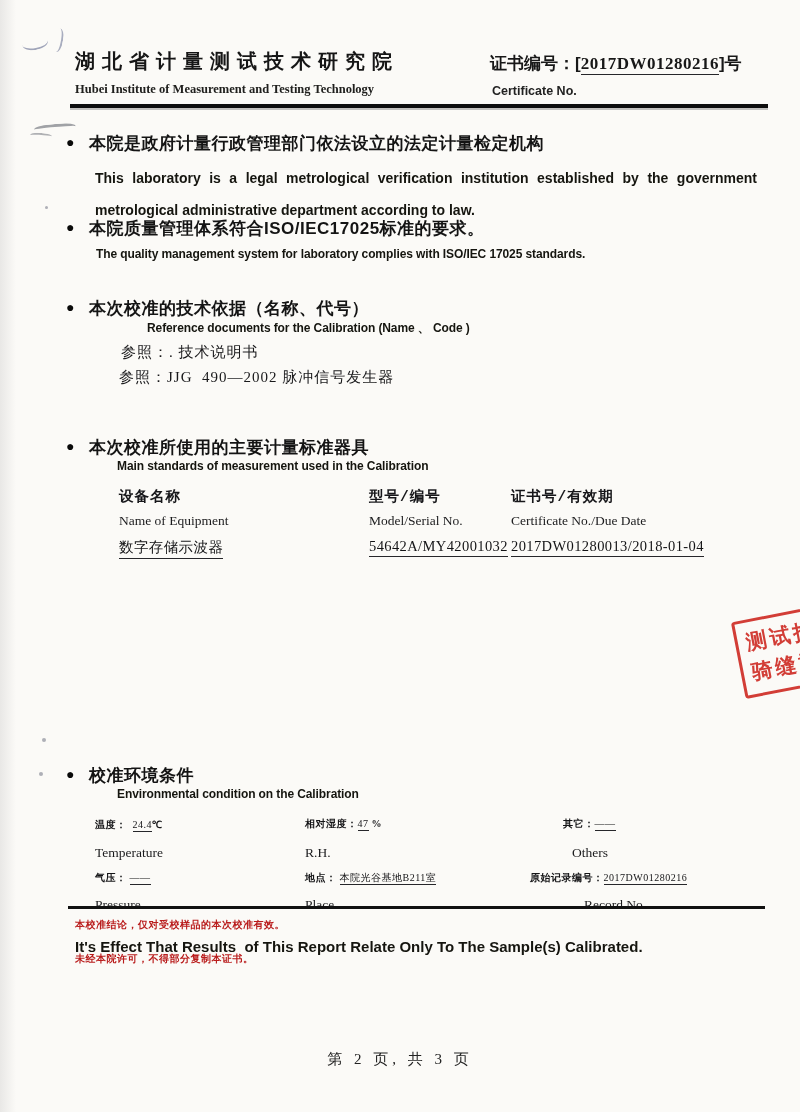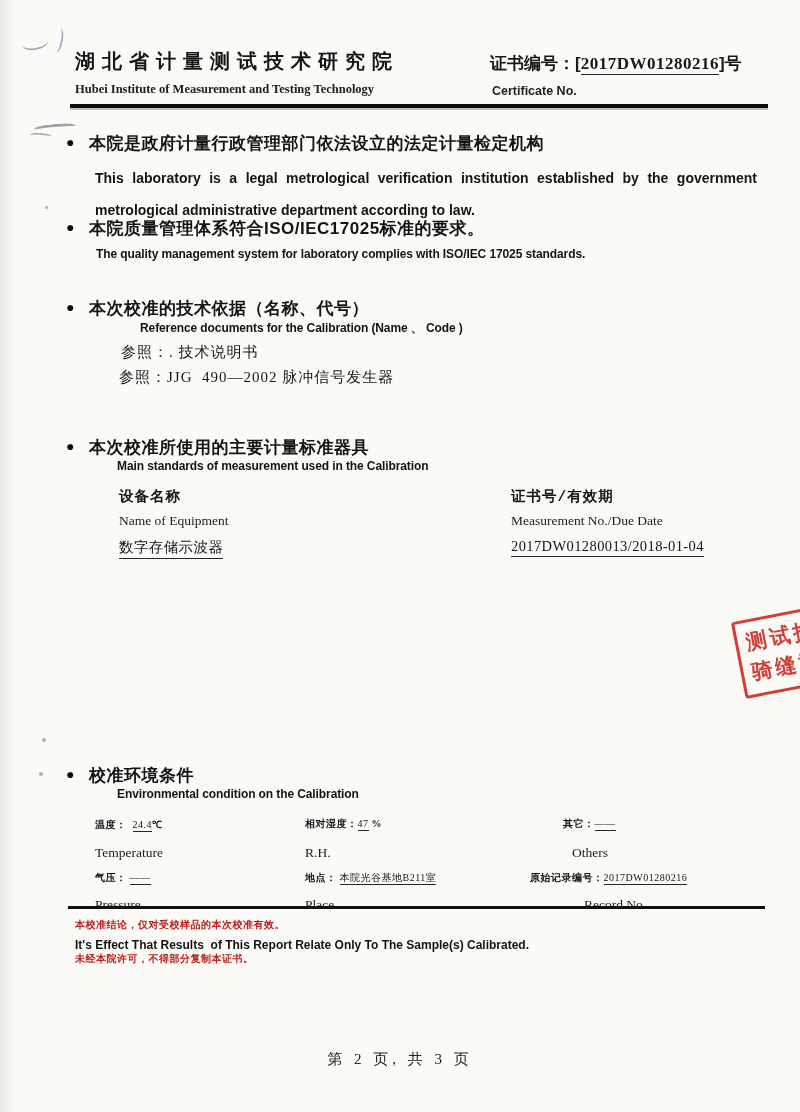--- a/index.html
+++ b/index.html
@@ -101,21 +101,21 @@
   .env-en{
     font-family:"Liberation Serif", serif;
     font-size:13.5px;color:#1b1b1d;white-space:nowrap;
   }
   
   .note-cn{
     font-family:"Liberation Serif", serif;
     font-size:10px;font-weight:bold;color:#b91c1c;letter-spacing:.5px;white-space:pre-wrap;
   }
   .note-en{
-    font-size:12px;font-weight:bold;color:#15150f;white-space:pre-wrap;
+    font-size:15px;font-weight:bold;color:#15150f;white-space:pre-wrap;
   }
   .page-num{
     left:0;top:1050px;width:100%;text-align:center;
     font-family:"Liberation Serif", serif;
     font-size:15px;color:#222;letter-spacing:4px;white-space:pre-wrap;
   }
   
   .stamp{
     left:737px;top:608px;
     width:126px;
@@ -166,37 +166,42 @@
   <div class="abs para-en" style="left:95px;top:162px;">This laboratory is a legal metrological verification institution established by the government metrological administrative department according to law.</div>
 
   <div class="abs sec-head" style="left:66px;top:217px;">
     <span class="bullet">●</span><span>本院质量管理体系符合ISO/IEC17025标准的要求。</span>
   </div>
   <div class="abs sub-en" style="left:96px;top:247px;">The quality management system for laboratory complies with ISO/IEC 17025 standards.</div>
 
   <div class="abs sec-head" style="left:66px;top:297px;">
     <span class="bullet">●</span><span>本次校准的技术依据（名称、代号）</span>
   </div>
-  <div class="abs sub-en" style="left:108px;top:320px;padding-left:32px;">Reference documents for the Calibration (Name 、 Code )</div>
+  <div class="abs sub-en" style="left:115px;top:320px;padding-left:32px;">Reference documents for the Calibration (Name 、 Code )</div>
   <div class="abs cn-body" style="left:121px;top:343px;">参照：. 技术说明书</div>
   <div class="abs cn-body" style="left:119px;top:368px;">参照：JJG  490—2002 脉冲信号发生器</div>
 
   <div class="abs sec-head" style="left:66px;top:436px;">
     <span class="bullet">●</span><span>本次校准所使用的主要计量标准器具</span>
   </div>
   <div class="abs sub-en" style="left:117px;top:459px;">Main standards of measurement used in the Calibration</div>
 
   <div class="abs std-col" style="left:119px;top:487px;">
     <div class="h-cn">设备名称</div>
     <div class="h-en">Name of Equipment</div>
     <span class="val u">数字存储示波器</span>
   </div>
+  <div class="abs std-col" style="left:369px;top:487px;">
+    <div class="h-cn">型号/编号</div>
+    <div class="h-en">Model/Serial No.</div>
+    <span class="val u">54642A/MY42001032</span>
+  </div>
   <div class="abs std-col" style="left:511px;top:487px;">
     <div class="h-cn">证书号/有效期</div>
-    <div class="h-en">Measurement No./Due Date</div>
+    <div class="h-en">Certificate No./Due Date</div>
     <span class="val u">2017DW01280013/2018-01-04</span>
   </div>
 
   <div class="abs stamp">
     <div>测试技术</div>
     <div>骑缝章</div>
   </div>
 
   <div class="abs sec-head" style="left:66px;top:764px;">
     <span class="bullet">●</span><span>校准环境条件</span>

